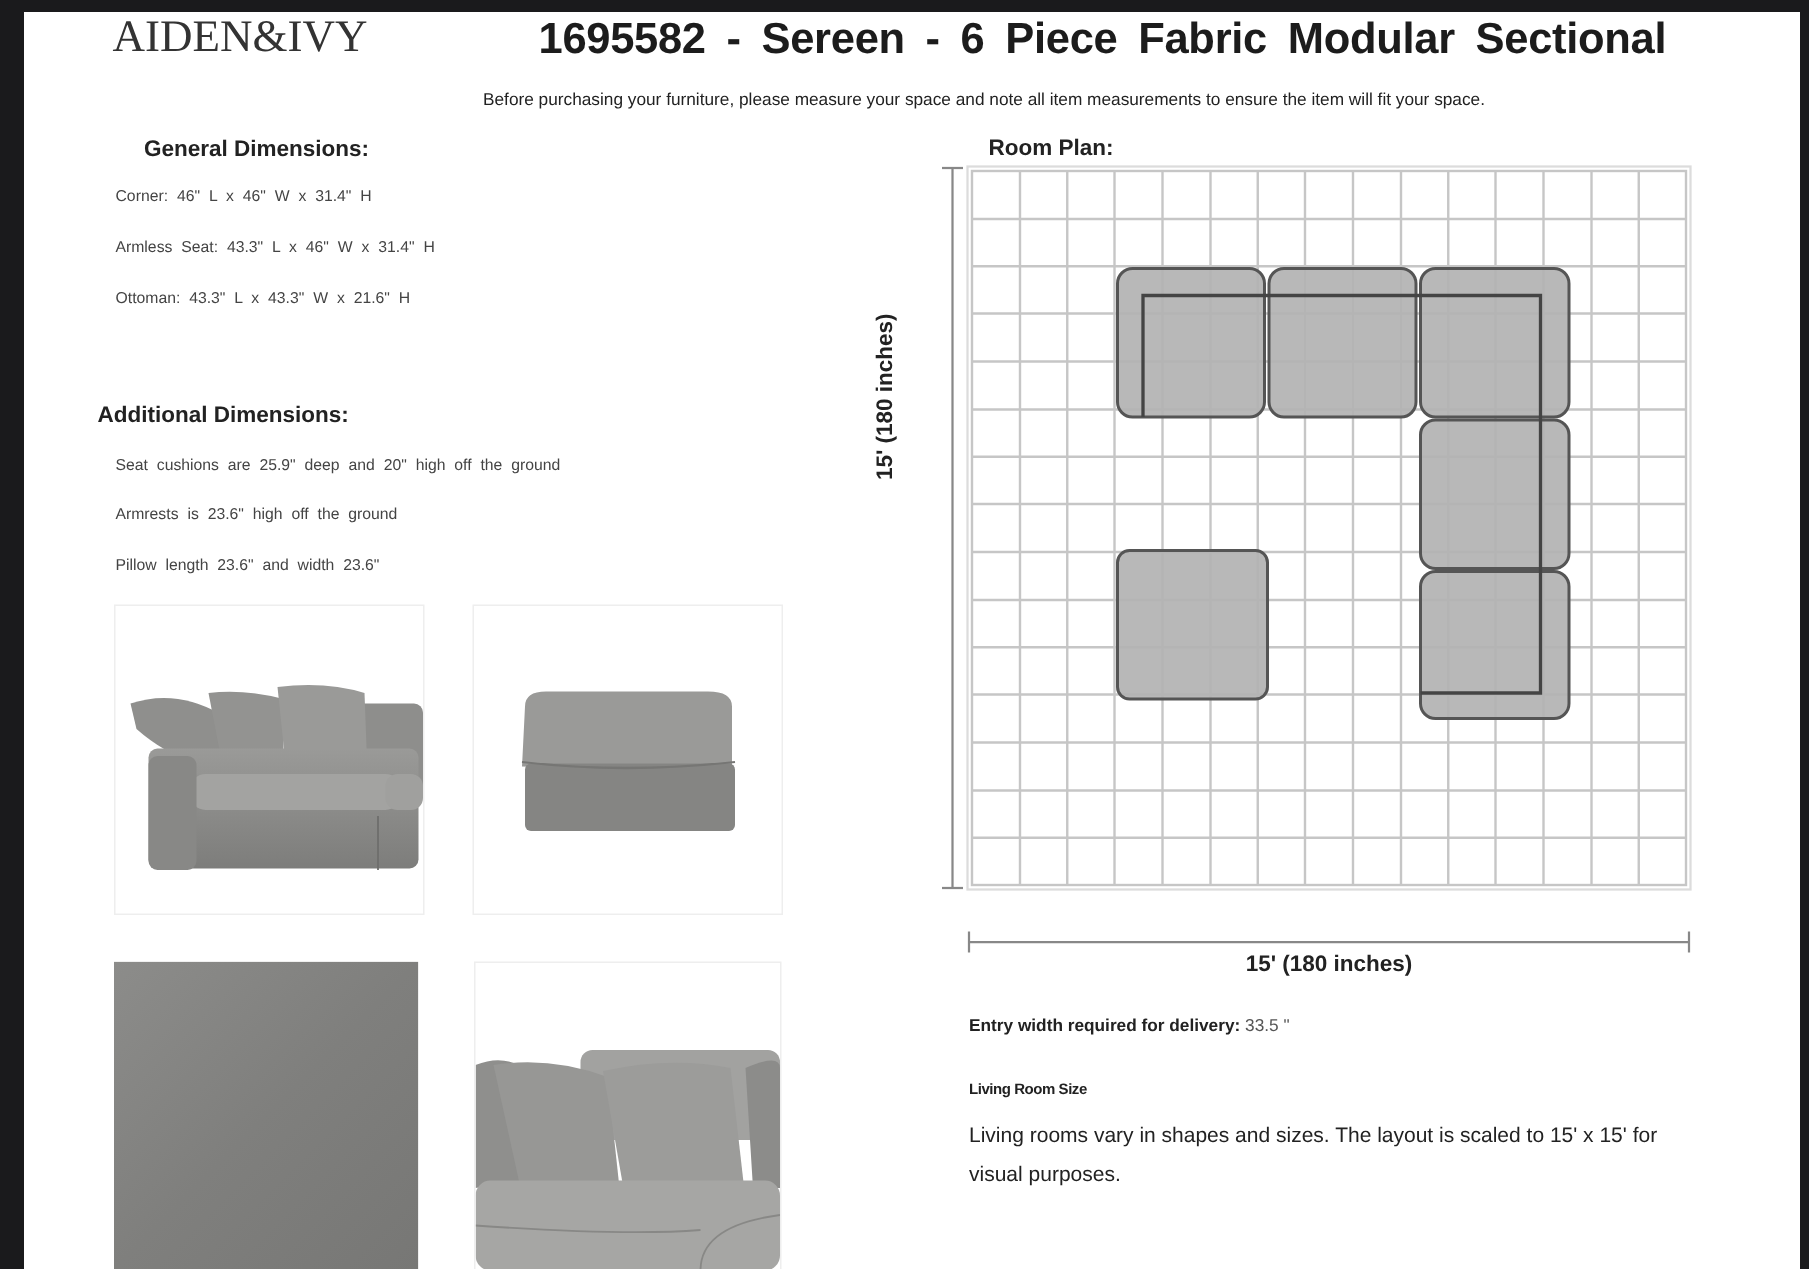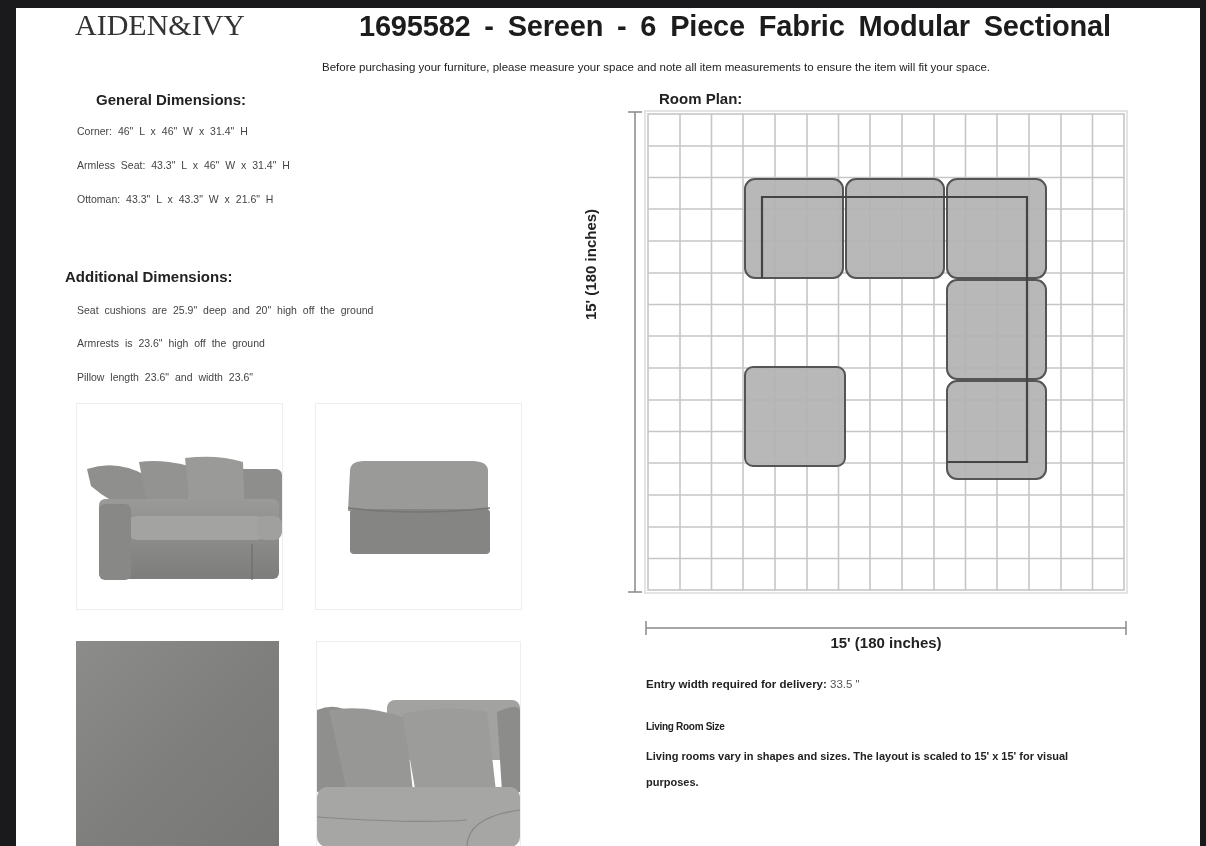--- a/index.html
+++ b/index.html
@@ -8,21 +8,21 @@
   .abs { position:absolute; }
   .logo { left:59px; top:0px; font-family:"Liberation Serif", serif; font-size:30px; letter-spacing:0px; color:#333; font-weight:normal; white-space:nowrap; }
   .title { left:303px; top:2px; font-size:29px; font-weight:bold; color:#1c1c1c; white-space:nowrap; word-spacing:6px; letter-spacing:-0.2px;margin-left:40px; }
   .note { left:306px; top:51px; width:780px; font-size:11.5px; font-weight:normal; line-height:16px; color:#222; }
   .h2 { font-size:15px; font-weight:bold; color:#222; white-space:nowrap; }
   .spec { font-size:10.5px; color:#444; white-space:nowrap; word-spacing:3px; }
   .photo { position:absolute; background:#fff; border:1px solid #eee; overflow:hidden; }
   .axis-label { font-size:15px; font-weight:bold; color:#222; white-space:nowrap; }
   .small-bold { font-size:11.5px; font-weight:bold; color:#222; white-space:nowrap; }
   .small-val { font-weight:normal; color:#555; }
-  .para { font-size:11px; font-weight:bold; color:#222; line-height:26px; width:470px; }
+  .para { font-size:14px; font-weight:normal; color:#222; line-height:26px; width:470px; }
 </style>
 </head>
 <body>
 
 <div class="page">
 
   <div class="abs logo">AIDEN&amp;IVY</div>
   <div class="abs title">1695582  - Sereen  - 6 Piece  Fabric  Modular  Sectional</div>
   <div class="abs note">Before purchasing your furniture, please measure your space and note all item measurements to ensure the item will fit your space.</div>
 

